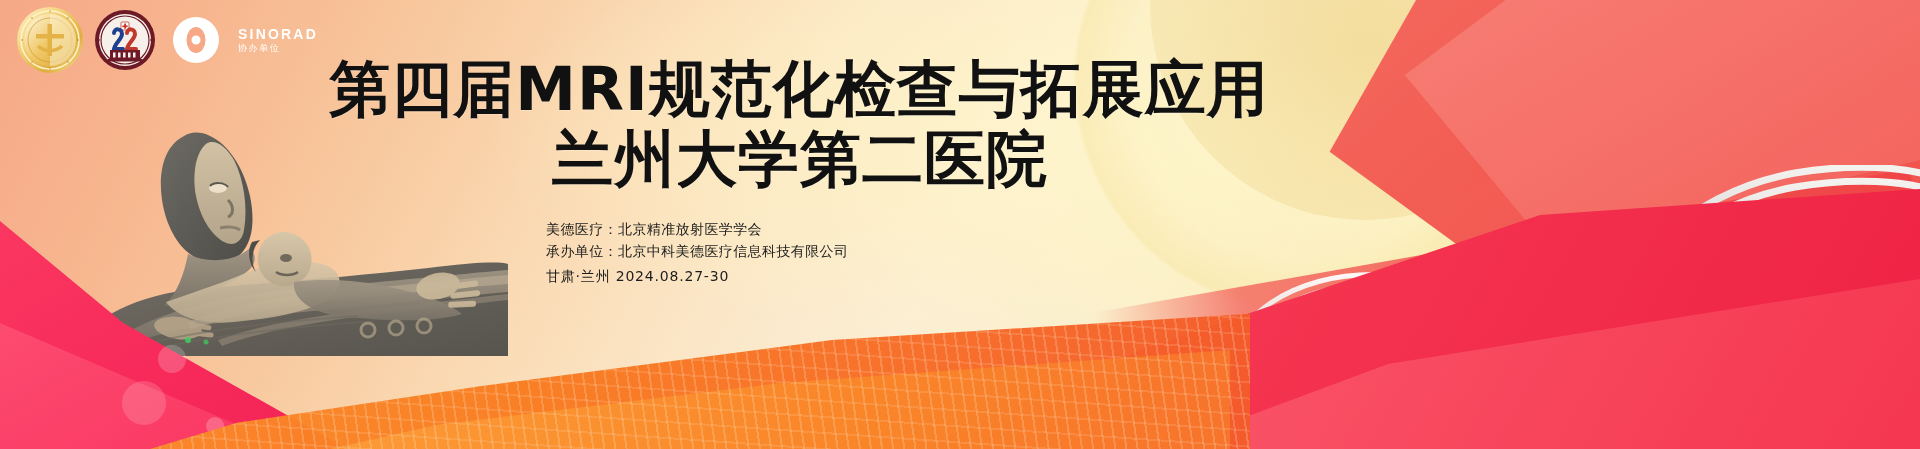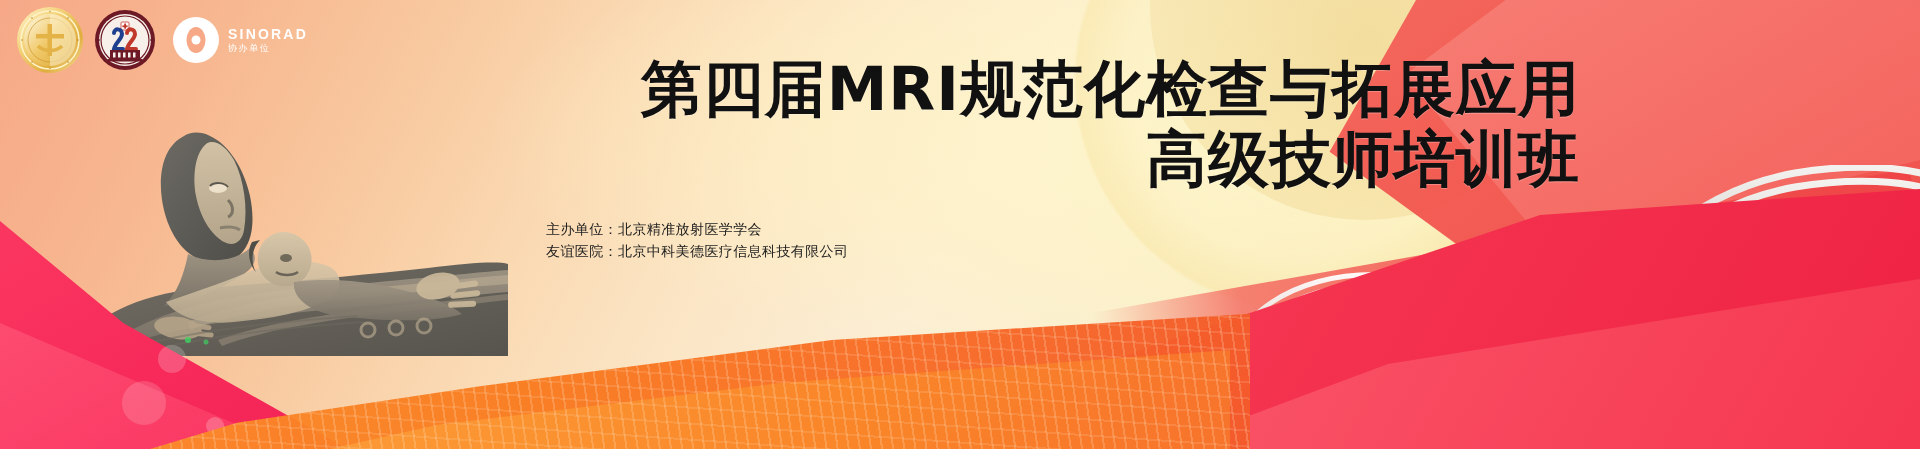--- a/index.html
+++ b/index.html
@@ -157,37 +157,37 @@
 
   
   .logo-row {
     position:absolute; left:16px; top:6px;
     display:flex; align-items:center; gap:10px;
     z-index:30;
   }
   .logo { position:relative; }
   .logo svg { display:block; }
   .logo-sinorad {
-    display:flex; align-items:center; gap:6px;
+    display:flex; align-items:center; gap:16px;
     margin-left:4px;
   }
   .sinorad-text { display:flex; flex-direction:column; justify-content:center; line-height:1; }
   .sinorad-name {
     color:#ffffff; font-size:14px; font-weight:bold;
     letter-spacing:2.2px; font-family:"Liberation Sans",sans-serif;
   }
   .sinorad-sub {
     color:#ffffff; font-size:9px; letter-spacing:1.6px;
     margin-top:3px; font-family:"DejaVu Sans",sans-serif;
   }
 
   
   .title-block {
-    position:absolute; left:16px; top:56px; width:1564px;
-    text-align:right; z-index:20; pointer-events:none;
+    position:absolute; left:8px; top:56px; width:1564px;
+    text-align:center; z-index:20; pointer-events:none;
   }
   .title-line1, .title-line2 {
     color:#111111;
     font-family:"DejaVu Sans","Liberation Sans",sans-serif;
     font-weight:bold;
     letter-spacing:1px;
     white-space:nowrap;
     text-shadow:0 1px 0 rgba(255,255,255,0.25);
   }
   .title-line1 { font-size:61px; line-height:66px; padding-left:18px; }
@@ -456,21 +456,22 @@
       <div class="sinorad-text">
         <div class="sinorad-name">SINORAD</div>
         <div class="sinorad-sub">协办单位</div>
       </div>
     </div>
 
   </div>
 
   <div class="title-block">
     <div class="title-line1">第四届MRI规范化检查与拓展应用</div>
-    <div class="title-line2">高级技师培训班</div>
+    <div class="title-line2">兰州大学第二医院</div>
   </div>
 
   <div class="org-block">
-    <div class="org-line">主办单位：北京精准放射医学学会</div>
-    <div class="org-line">友谊医院：北京中科美德医疗信息科技有限公司</div>
+    <div class="org-line">美德医疗：北京精准放射医学学会</div>
+    <div class="org-line">承办单位：北京中科美德医疗信息科技有限公司</div>
+    <div class="org-line date">甘肃·兰州  2024.08.27-30</div>
   </div>
 
 </div>
 
 </body></html>

